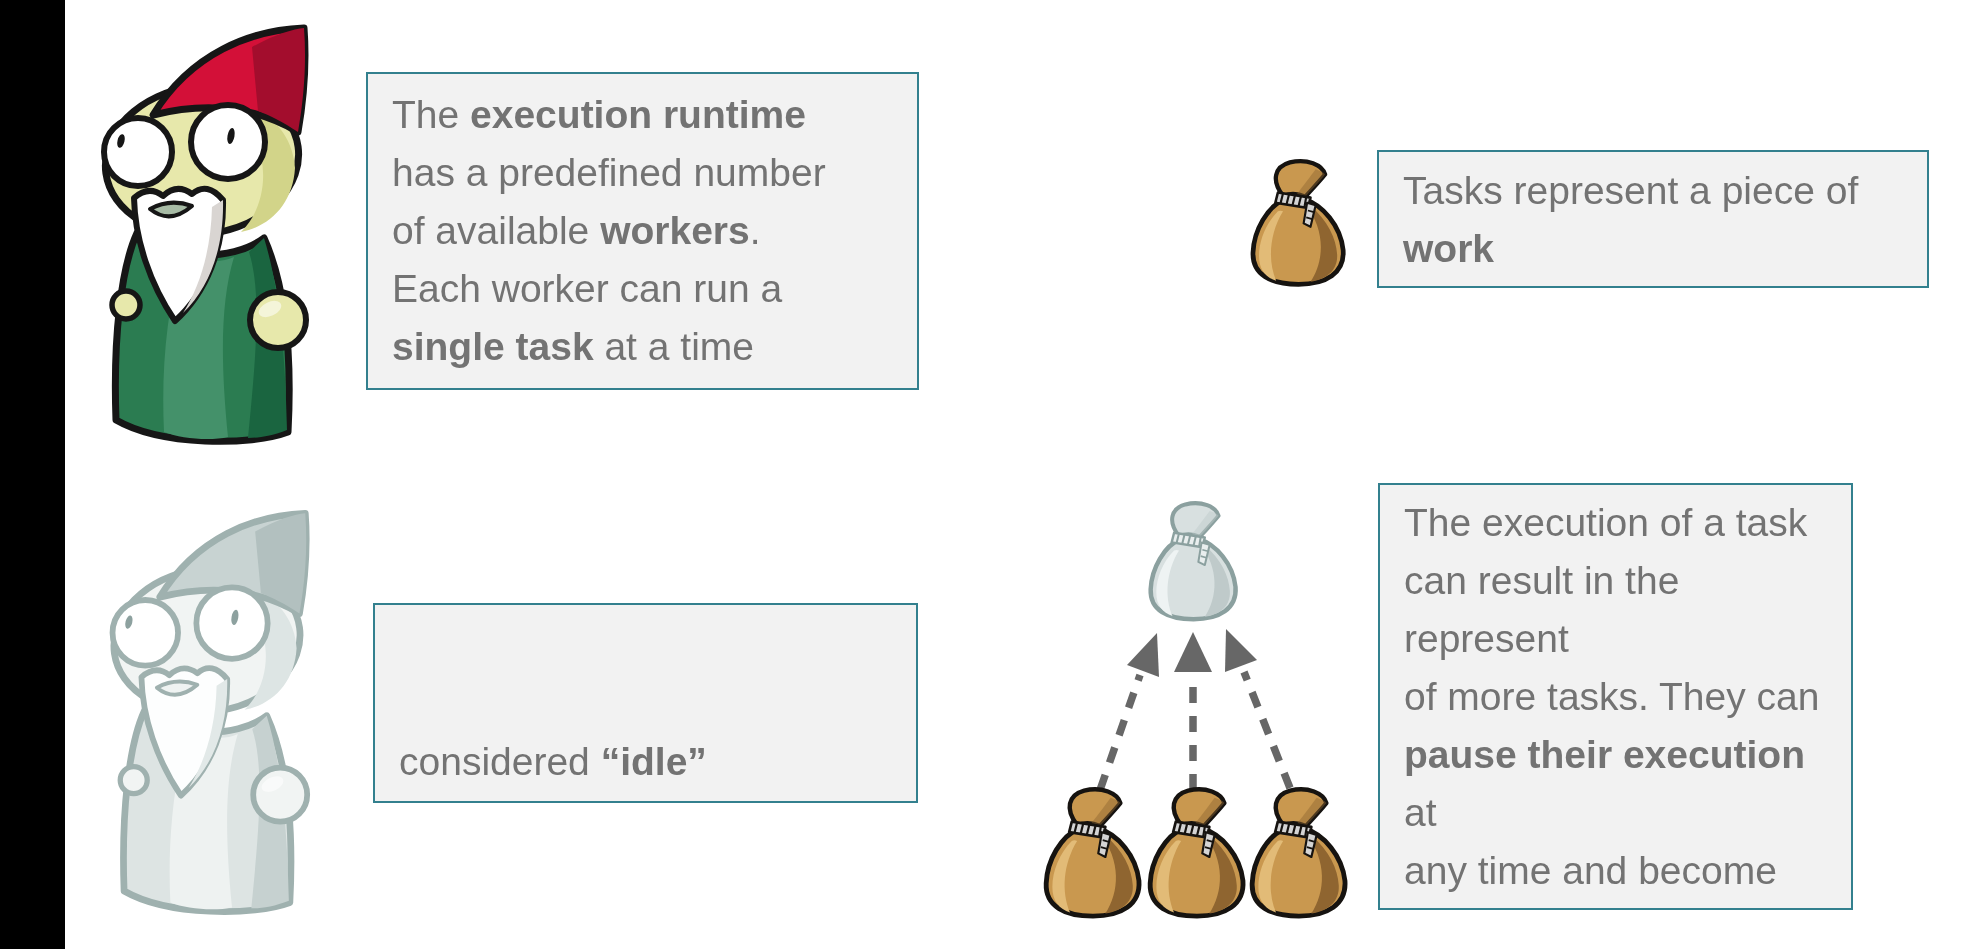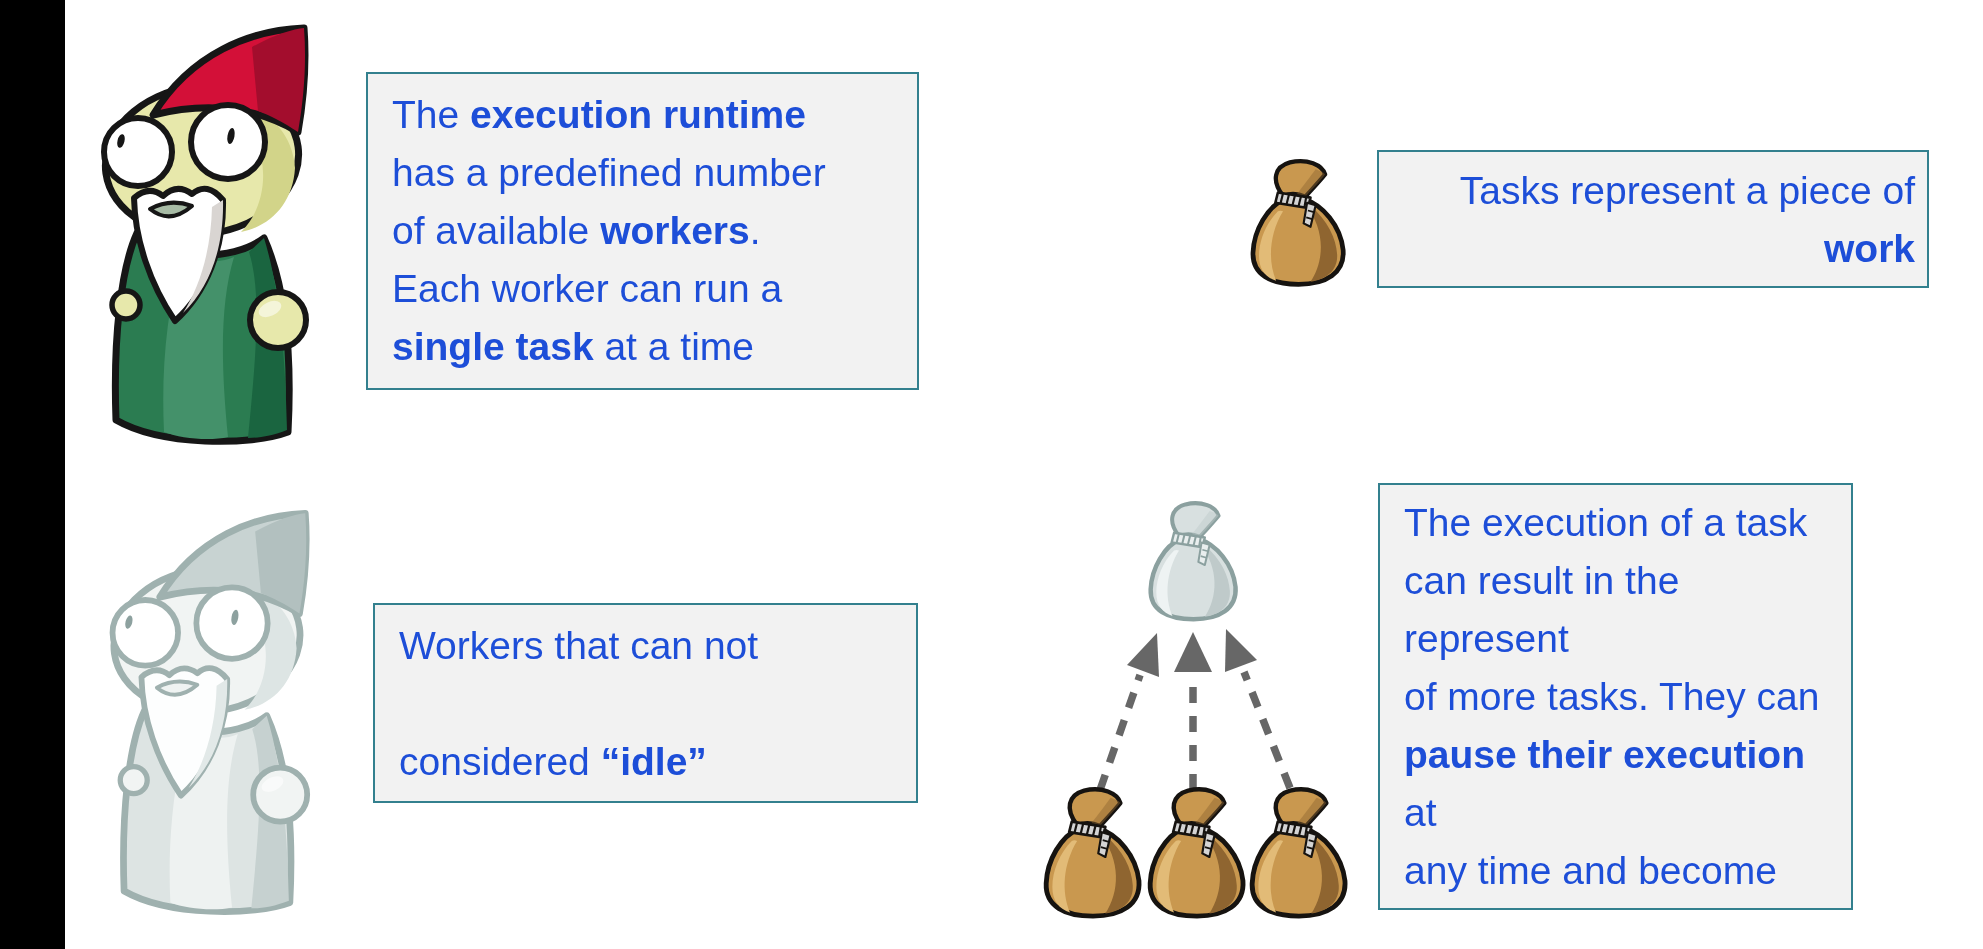--- a/index.html
+++ b/index.html
@@ -3,25 +3,25 @@
 <meta charset="utf-8">
 <style>
   html,body{margin:0;padding:0;background:#ffffff;}
   #slide{
     position:relative;width:1983px;height:949px;overflow:hidden;background:#ffffff;
     font-family:"Liberation Sans",sans-serif;color:#1c1c1c;
   }
   .black-bar{position:absolute;left:0;top:0;width:65px;height:949px;background:#000000;}
   .callout{
     position:absolute;box-sizing:border-box;background:#f2f2f2;border:2px solid #33808e;
-    font-size:39px;line-height:58px;color:#1d4ed8;padding:12px 12px 12px 24px;
+    font-size:39px;line-height:58px;color:#737373;padding:12px 12px 12px 24px;
   }
   .callout b,.callout .b{font-weight:700;}
   #box-runtime{left:366px;top:72px;width:553px;height:318px;}
-  #box-tasks{left:1377px;top:150px;width:552px;height:138px;padding-top:10px;text-align:right;}
+  #box-tasks{left:1377px;top:150px;width:552px;height:138px;padding-top:10px;}
   #box-idle{left:373px;top:603px;width:545px;height:200px;}
   #box-creation{left:1378px;top:483px;width:475px;height:427px;padding-top:9px;}
   .fig{position:absolute;}
   #gnome-active{left:70px;top:8px;width:262px;height:440px;}
   #gnome-idle{left:80px;top:494px;width:252px;height:424px;}
   #bag-single{left:1247px;top:157px;width:103px;height:131px;}
   #diagram{left:1020px;top:480px;width:360px;height:450px;}
   .defs-holder{position:absolute;width:0;height:0;overflow:hidden;}
 
   
@@ -101,21 +101,21 @@
 
   <div class="callout" id="box-tasks">
     <span><span>Tasks represent a piece of</span><br><span class="b">work</span></span>
   </div>
 
   <svg id="gnome-idle" class="fig gnome--gray" viewBox="0 0 260 440">
     <use href="#gnome"></use>
   </svg>
 
   <div class="callout" id="box-idle">
-    <span><span>Workers that can not</span><br><br><span>considered </span><span class="b">“idle”</span></span>
+    <span><br><br><span>considered </span><span class="b">“idle”</span></span>
   </div>
 
   <svg id="diagram" class="fig" viewBox="0 0 360 450">
     <use href="#moneybag" x="125" y="15" width="97" height="132" class="bag--gray"></use>
     <g stroke="#676767" stroke-width="7.5" stroke-dasharray="16 13">
       <line x1="80" y1="310" x2="120" y2="195"></line>
       <line x1="173" y1="310" x2="173" y2="196"></line>
       <line x1="270" y1="308" x2="224" y2="192"></line>
     </g>
     <g fill="#676767">

